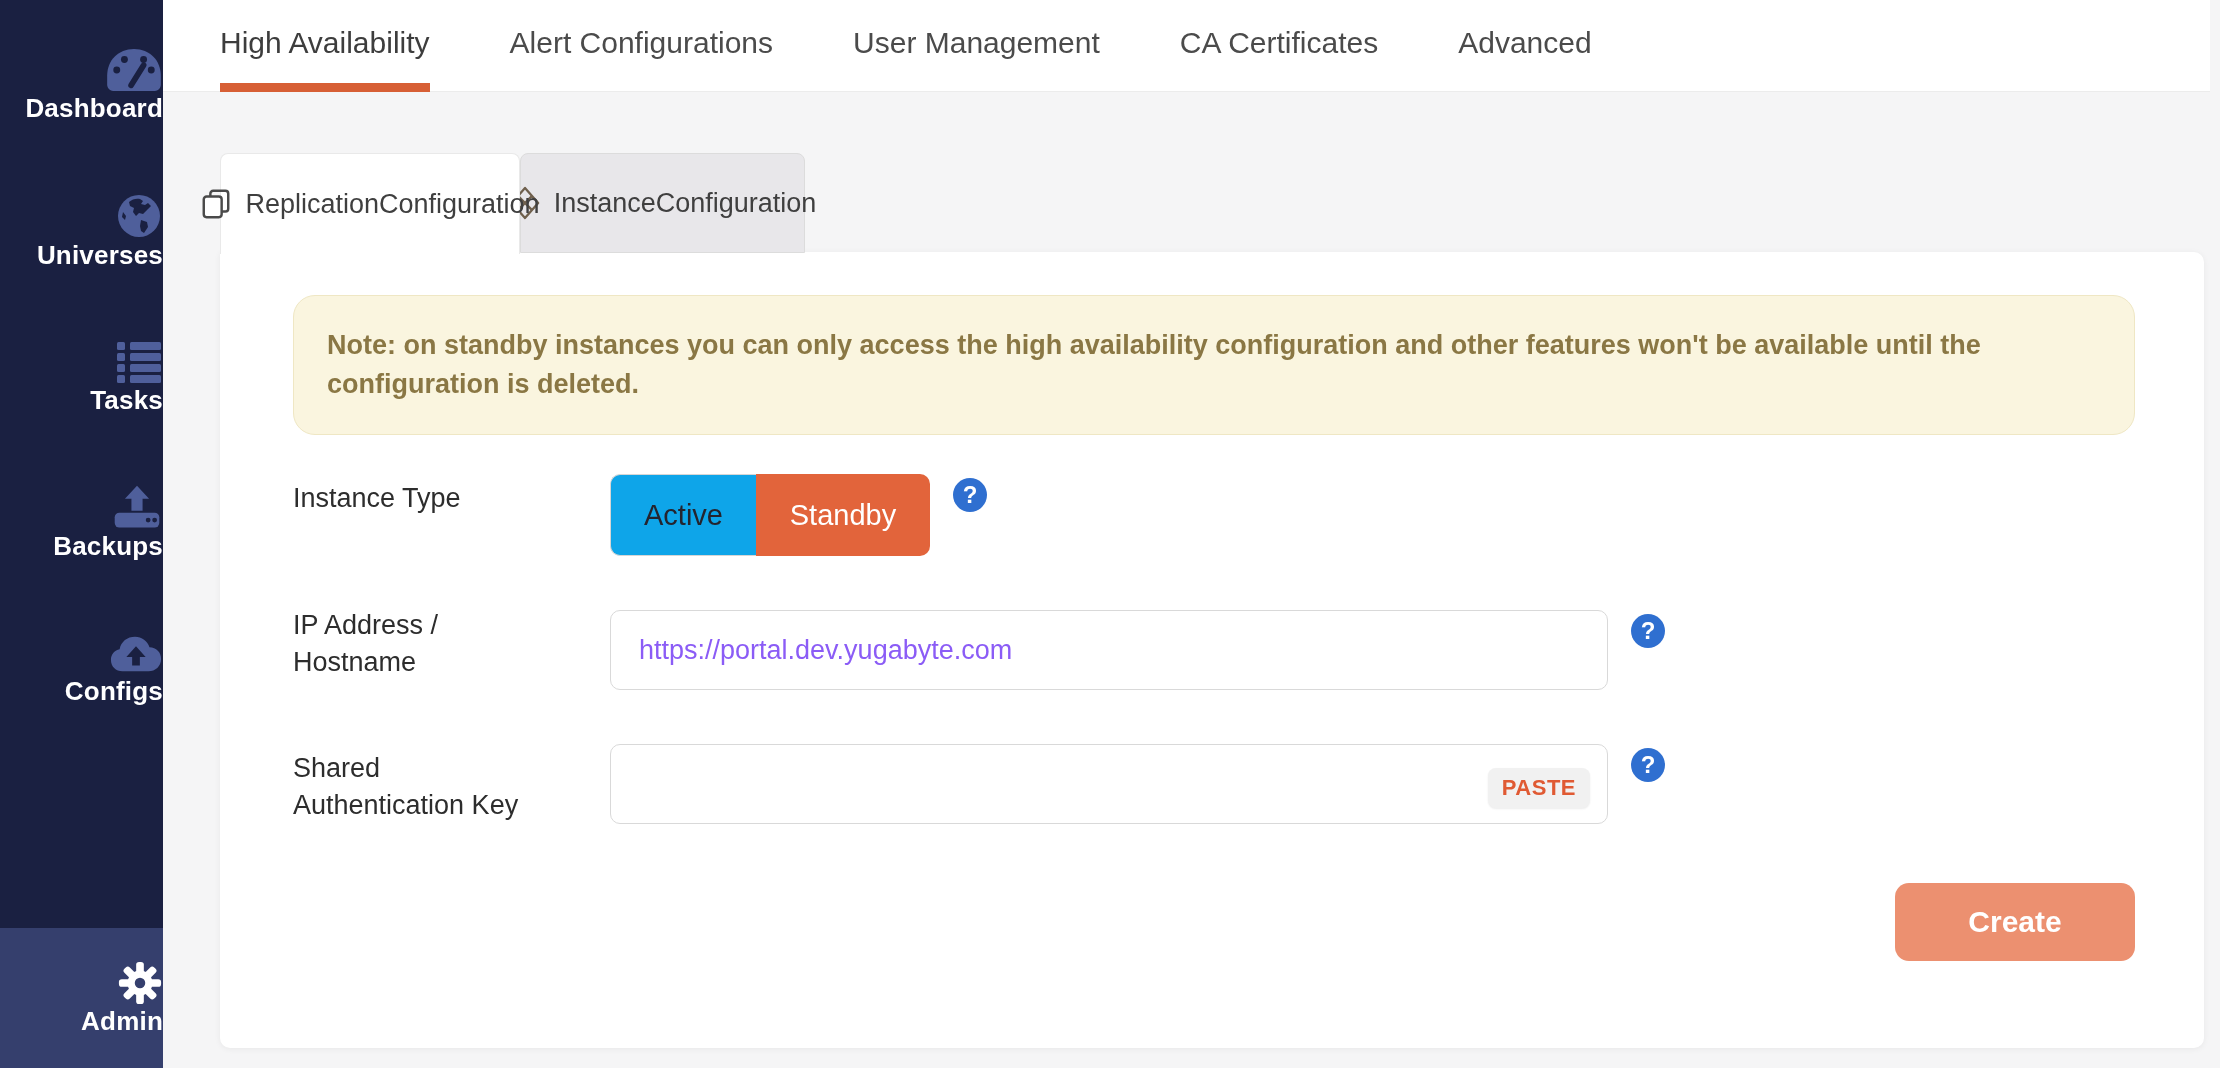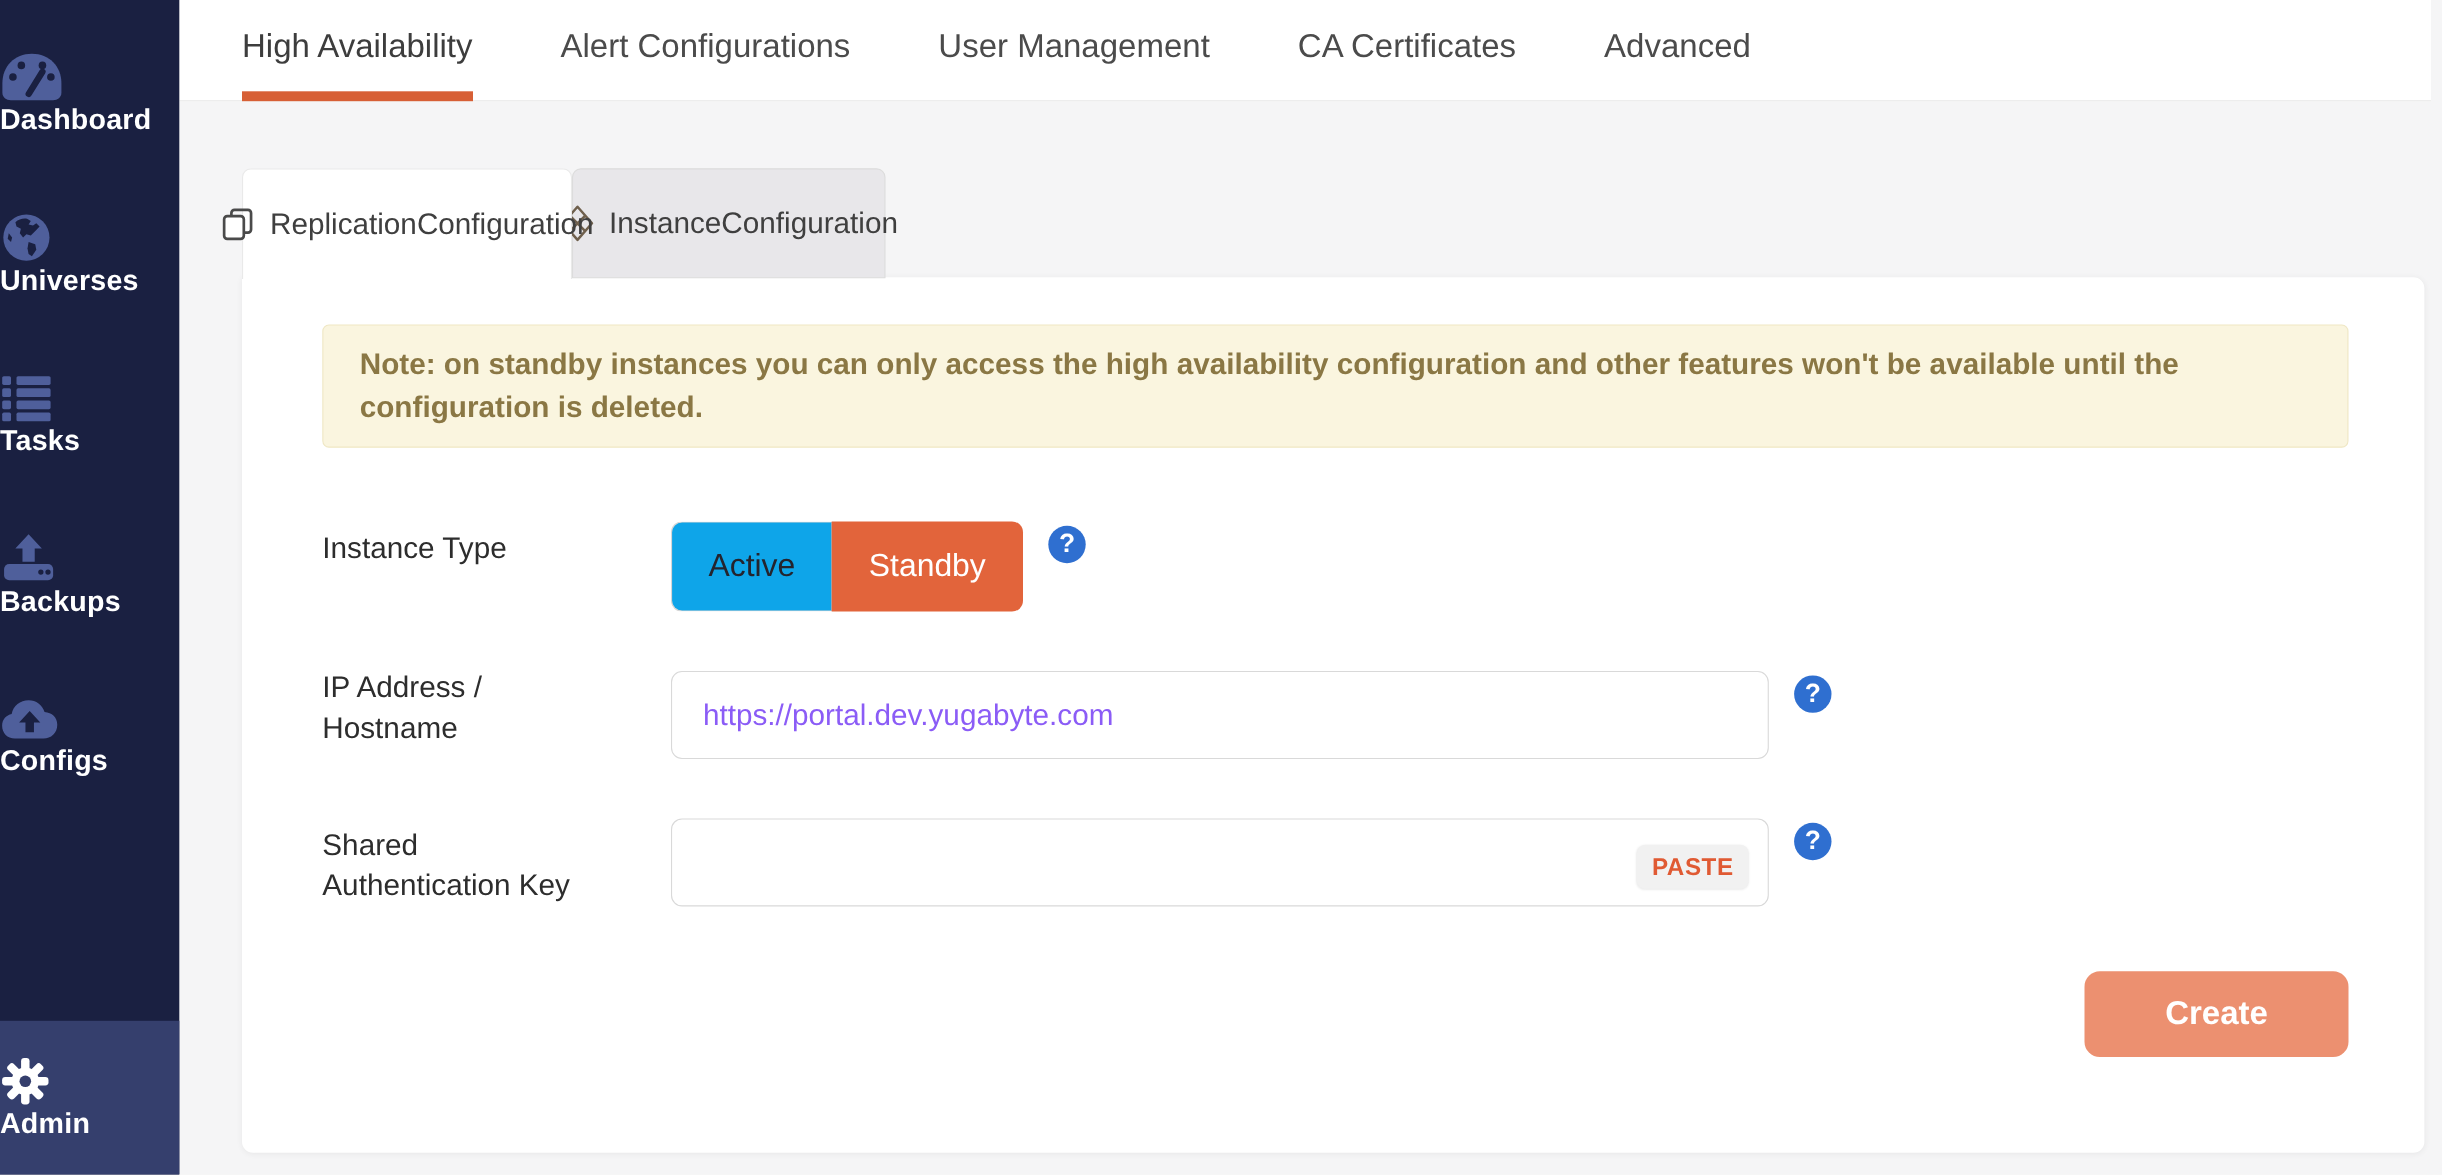--- a/index.html
+++ b/index.html
@@ -1,21 +1,21 @@
 <!DOCTYPE html>
 <html><head>
 <meta charset="utf-8">
 <style>
   html,body{margin:0;padding:0;}
   body{font-family:"Liberation Sans",sans-serif;background:#f5f5f6;}
   .page{position:relative;width:2220px;height:1068px;overflow:hidden;background:#f5f5f6;}
 
   
   .sidebar{position:absolute;left:0;top:0;width:163px;height:1068px;background:#1a2041;display:flex;flex-direction:column;z-index:10;}
-  .nav-item{height:146px;display:flex;flex-direction:column;align-items:flex-start;justify-content:center;color:#ffffff;cursor:pointer;}
+  .nav-item{height:146px;display:flex;flex-direction:column;align-items:flex-end;justify-content:center;color:#ffffff;cursor:pointer;}
   .nav-item:first-child{margin-top:12px;}
   .nav-item .nav-label{font-size:26px;font-weight:600;letter-spacing:.2px;}
   .nav-item svg{color:#4f5f9b;}
   .nav-item.active{margin-top:auto;height:140px;background:#353f6d;}
   .nav-item.active svg{color:#ffffff;}
 
   
   .header{position:absolute;left:163px;top:0;right:10px;height:92px;background:#ffffff;border-bottom:1px solid #ececec;display:flex;align-items:center;padding-left:57px;gap:80px;box-sizing:border-box;z-index:5;}
   .hdr-tab{position:relative;height:92px;display:flex;align-items:center;font-size:30px;color:#4b4b4b;cursor:pointer;padding-bottom:6px;box-sizing:border-box;}
   .hdr-tab.active{color:#3d3d3d;}
@@ -24,21 +24,21 @@
   
   .card-tabs{position:absolute;left:220px;top:153px;display:flex;z-index:4;}
   .card-tab{width:300px;height:100px;box-sizing:border-box;display:flex;flex-direction:row;align-items:center;justify-content:center;font-size:27px;line-height:36px;color:#3f3f3f;cursor:pointer;}
   .card-tab .tab-line1{display:flex;align-items:center;gap:13px;}
   .card-tab.active{background:#ffffff;border:1px solid #e9e9e9;border-bottom:none;border-radius:8px 8px 0 0;height:101px;z-index:4;}
   .card-tab.inactive{width:285px;background:#e8e7ea;border:1px solid #dcdcdc;border-radius:8px 8px 0 0;}
 
   
   .card{position:absolute;left:220px;top:252px;width:1984px;height:796px;background:#ffffff;border-radius:0 10px 10px 10px;box-shadow:0 1px 6px rgba(0,0,0,0.06);z-index:3;}
 
-  .note-box{position:absolute;left:73px;top:43px;width:1842px;box-sizing:border-box;background:#faf5df;border:1px solid #efe7c4;border-radius:6px;padding:16px 33px;color:#8a7744;font-size:27px;font-weight:600;line-height:39px;}
+  .note-box{position:absolute;left:73px;top:43px;width:1842px;box-sizing:border-box;background:#faf5df;border:1px solid #efe7c4;border-radius:22px;padding:30px 33px;color:#8a7744;font-size:27px;font-weight:600;line-height:39px;}
 
   .field-label{position:absolute;left:73px;font-size:27px;color:#2d2d2d;line-height:37px;}
 
   
   .toggle{position:absolute;left:390px;top:222px;display:flex;height:82px;}
   .toggle-btn{display:flex;align-items:center;justify-content:center;font-size:29px;cursor:pointer;box-sizing:border-box;}
   .toggle-btn.off{width:146px;background:#0ea5e9;border:1px solid #d6d6d6;border-right:none;border-radius:10px 0 0 10px;color:#24242e;}
   .toggle-btn.on{width:174px;background:#e2643b;border-radius:0 10px 10px 0;color:#ffffff;font-weight:500;}
 
   .help-badge{position:absolute;width:34px;height:34px;border-radius:50%;background:#2f6fd0;color:#ffffff;font-size:24px;font-weight:bold;display:flex;align-items:center;justify-content:center;cursor:pointer;}

